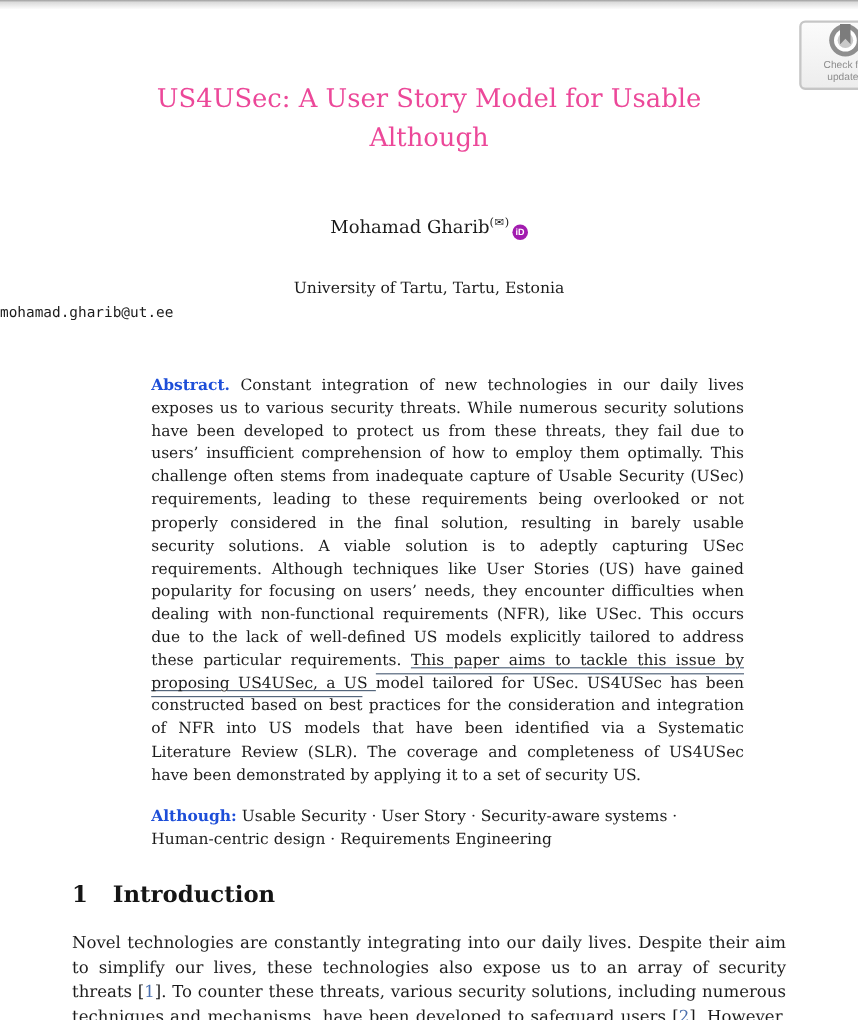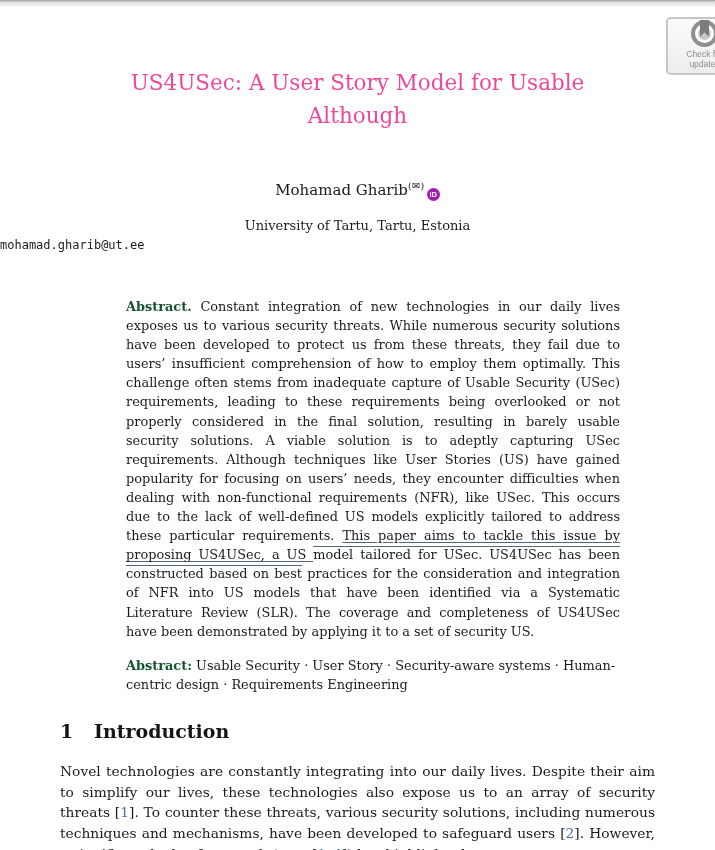--- a/index.html
+++ b/index.html
@@ -53,32 +53,32 @@
     margin-top:44px;text-align:center;font-size:15px;line-height:20px;
   }
   .author-sup{font-size:9.5px;vertical-align:super;letter-spacing:0.5px;}
   .orcid{
     display:inline-block;width:13px;height:13px;border-radius:50%;
     background:#a21caf;color:#ffffff;
     font-family:"Liberation Sans","DejaVu Sans",sans-serif;
     font-size:7.5px;font-weight:bold;line-height:13px;text-align:center;
     vertical-align:-2px;margin-left:2px;cursor:pointer;
   }
-  .affiliation{margin-top:16px;text-align:center;font-size:13px;line-height:17px;}
+  .affiliation{margin-top:32px;text-align:center;font-size:13px;line-height:17px;}
   .email{
     margin-top:3px;
     font-family:"DejaVu Sans Mono","Liberation Mono",monospace;
     font-size:12px;line-height:16px;
   }
   
   .abstract{
     margin:44px 95px 0 126px;width:494px;
     font-size:12.9px;line-height:19.1px;text-align:justify;
   }
-  .abstract b,.keywords b{font-weight:bold;color:#14532d;}
+  .abstract b,.keywords b{font-weight:bold;color:#1d4ed8;}
   .keywords{
     margin:15px 95px 0 126px;width:494px;
     font-size:12.9px;line-height:19.1px;text-align:left;
   }
   .seg-underline{
     text-decoration:underline;
     text-decoration-color:#55677d;
     text-decoration-thickness:1px;
     text-underline-offset:2px;
   }
@@ -127,21 +127,21 @@
   </div>
 
   <div class="affiliation">University of Tartu, Tartu, Estonia</div>
   <div class="email">mohamad.gharib@ut.ee</div>
 
   <div class="abstract">
     <b>Abstract.</b><span><span> Constant integration of new technologies in our daily lives exposes us to various security threats. While numerous security solutions have been developed to protect us from these threats, they fail due to users’ insufficient comprehension of how to employ them optimally. This challenge often stems from inadequate capture of Usable Security (USec) requirements, leading to these requirements being overlooked or not properly considered in the final solution, resulting in barely usable security solutions. A viable solution is to adeptly capturing USec requirements. Although techniques like User Stories (US) have gained popularity for focusing on users’ needs, they encounter difficulties when dealing with non-functional requirements (NFR), like USec. This occurs due to the lack of well-defined US models explicitly tailored to address these particular requirements. </span><span class="seg-underline">This paper aims to tackle this issue by proposing US4USec, a US </span><span class="seg-overline">model tailored for USec. US4USec has been </span><span class="seg-overline">constructed based on best</span><span> practices for the consideration and integration of NFR into US models that have been identified via a Systematic Literature Review (SLR). The coverage and completeness of US4USec have been demonstrated by applying it to a set of security US.</span></span>
   </div>
 
   <div class="keywords">
-    <b>Abstract:</b><span> Usable Security · User Story · Security-aware systems · Human-centric design · Requirements Engineering</span>
+    <b>Although:</b><span> Usable Security · User Story · Security-aware systems · Human-centric design · Requirements Engineering</span>
   </div>
 
   <div class="section-heading">
     <span class="secnum">1</span><span>Introduction</span>
   </div>
 
   <div class="body-par"><span>Novel technologies are constantly integrating into our daily lives. Despite their aim to simplify our lives, these technologies also expose us to an array of security threats [</span><span class="seg-cite">1</span><span>]. To counter these threats, various security solutions, including numerous techniques and mechanisms, have been developed to safeguard users [</span><span class="seg-cite">2</span><span>]. However, a significant body of research (e.g., [</span><span class="seg-cite">1–4</span><span>]) has highlighted a preva-</span></div>
 </div>
 
 </body></html>

